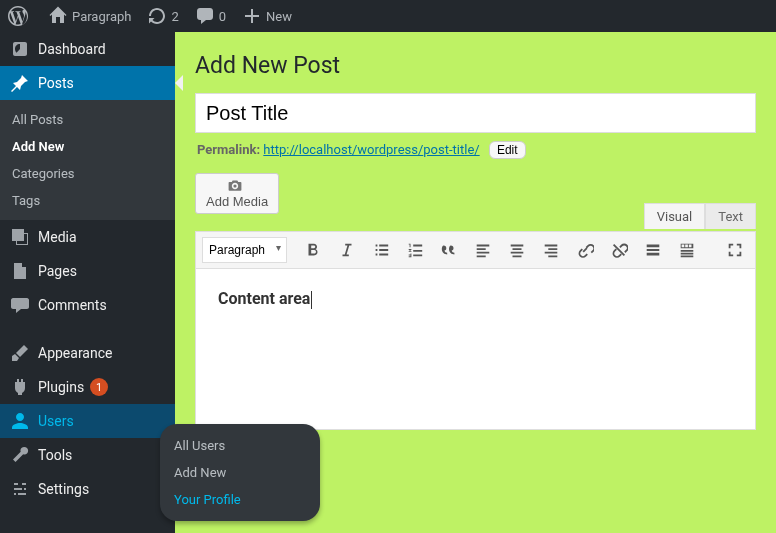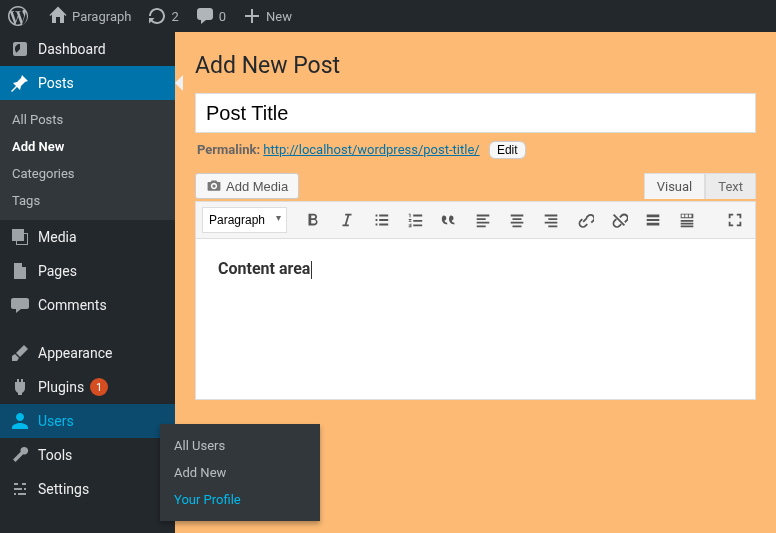--- a/index.html
+++ b/index.html
@@ -15,32 +15,32 @@
 .menu-item svg { fill: #9ea3a8; width: 20px; height: 20px; }
 .menu-item.current { background: #0073aa; color: #fff; position: relative; }
 .menu-item.current svg { fill: #fff; }
 .menu-item.current::after { content: ""; position: absolute; right: -8px; top: 50%; margin-top: -8px; border: 8px solid transparent; border-right-color: #f1f1f1; }
 .menu-item.hovered { background: #0c4a6e; color: #00b9eb; }
 .menu-item.hovered svg { fill: #00b9eb; }
 .submenu { background: #32373c; padding: 6px 0; }
 .submenu .sub-item { padding: 6px 12px; color: rgba(240,245,250,.7); cursor: pointer; font-size: 13px; }
 .submenu .sub-item.current { color: #fff; font-weight: 600; }
 .update-badge { background: #d54e21; color: #fff; border-radius: 10px; min-width: 18px; height: 18px; display: inline-flex; align-items: center; justify-content: center; font-size: 11px; margin-left: 6px; padding: 0 5px; }
-.flyout { position: absolute; left: 160px; top: 392px; background: #32373c; width: 160px; padding: 8px 0; box-shadow: 0 3px 5px rgba(0,0,0,.3); }
+.flyout { position: absolute; left: 160px; top: 392px; background: #32373c; width: 160px; padding: 8px 0; box-shadow: 0 3px 5px rgba(0,0,0,.3); border-radius: 17px; }
 .flyout .fly-item { padding: 6px 14px; color: rgba(240,245,250,.7); cursor: pointer; font-size: 13px; }
 .flyout .fly-item.active { color: #00b9eb; }
-.content { flex: 1; padding: 10px 20px 0 20px; background: #fdba74; overflow: hidden; }
+.content { flex: 1; padding: 10px 20px 0 20px; background: #bef264; overflow: hidden; }
 .page-title { font-size: 23px; font-weight: 400; color: #23282d; margin: 10px 0 14px 0; }
 .title-input { width: 100%; height: 40px; font-size: 20px; padding: 3px 10px; border: 1px solid #ddd; background: #fff; outline: none; }
 .permalink-row { margin: 8px 0 14px 2px; color: #666; font-size: 13px; }
 .permalink-row a { color: #0073aa; text-decoration: underline; }
 .permalink-row .edit-btn { font-size: 12px; border: 1px solid #ccc; background: #f7f7f7; padding: 1px 7px; margin-left: 6px; cursor: pointer; border-radius: 6px; }
-.add-media-btn { border: 1px solid #ccc; background: #f7f7f7; padding: 4px 10px; cursor: pointer; border-radius: 3px; display: inline-flex; align-items: center; font-size: 13px; color: #555; }
+.add-media-btn { border: 1px solid #ccc; background: #f7f7f7; padding: 4px 10px; cursor: pointer; border-radius: 3px; display: inline-flex; align-items: center; font-size: 13px; color: #555; flex-direction: column; }
 .add-media-btn .mi-icon { margin-right: 4px; display: inline-flex; }
-.editor-tabs { float: right; display: flex; }
+.editor-tabs { float: right; display: flex; margin-top: 30px; }
 .editor-tab { border: 1px solid #ddd; border-bottom: none; padding: 5px 12px; background: #ebebeb; cursor: pointer; color: #666; font-size: 13px; }
 .editor-tab.active { background: #f5f5f5; border-color: #dedede; color: #555; }
 .editor-wrap { clear: both; border: 1px solid #dedede; background: #fff; margin-top: 2px; }
 .editor-toolbar { background: #f5f5f5; border-bottom: 1px solid #dedede; padding: 4px 6px; display: flex; align-items: center; gap: 6px; }
 .format-select { height: 26px; border: 1px solid #ddd; background: #fff; font-size: 12px; padding: 0 20px 0 6px; appearance: none; position: relative; }
 .select-wrap { position: relative; margin-right: 6px; }
 .select-wrap::after { content: "▾"; position: absolute; right: 6px; top: 5px; font-size: 10px; color: #666; pointer-events: none; }
 .tool-btn { width: 28px; height: 28px; display: inline-flex; align-items: center; justify-content: center; cursor: pointer; border-radius: 2px; }
 .tool-btn svg { fill: #555; width: 18px; height: 18px; }
 .tool-spacer { flex: 1; }

